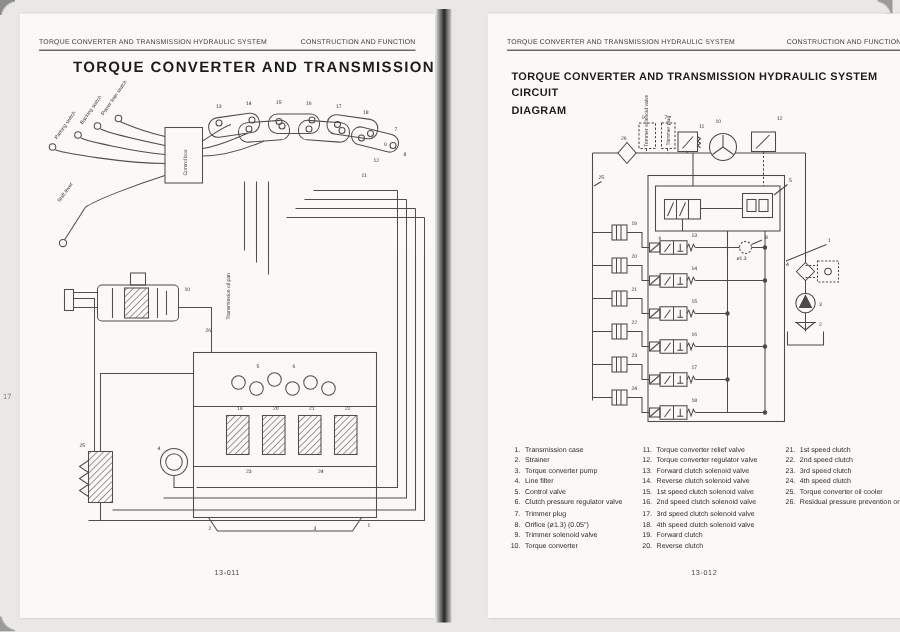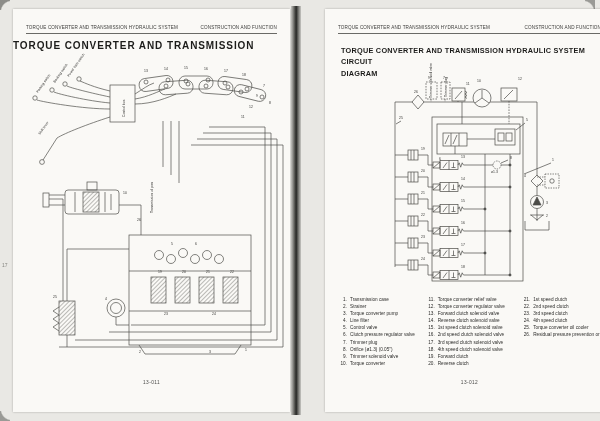--- a/index.html
+++ b/index.html
@@ -26,21 +26,21 @@
     position:absolute;left:590px;top:9px;width:5px;height:403px;
     background:linear-gradient(90deg,#b5b4b0,#8c8c88 60%,#d9d8d4);
   }
   .header{
     position:absolute;top:16px;left:13px;right:13px;
     display:flex;justify-content:space-between;align-items:flex-end;
     font-size:4.6px;color:#3c3c3a;letter-spacing:.15px;
     border-bottom:1px solid #6a6a66;padding-bottom:2.5px;
   }
   .title-left{
-    position:absolute;top:31px;left:0;right:0;text-align:left;
+    position:absolute;top:31px;left:0;right:0;text-align:right;
     font-weight:bold;font-size:10px;letter-spacing:.9px;color:#1c1c1a;line-height:1.25;
   }
   .title-right{
     position:absolute;top:36px;left:16px;right:10px;
     font-weight:bold;font-size:7.3px;letter-spacing:.25px;color:#1c1c1a;line-height:1.55;
   }
   .pageno{
     position:absolute;bottom:27px;left:0;right:0;text-align:center;
     font-size:4.8px;color:#4a4a48;letter-spacing:.4px;
   }

